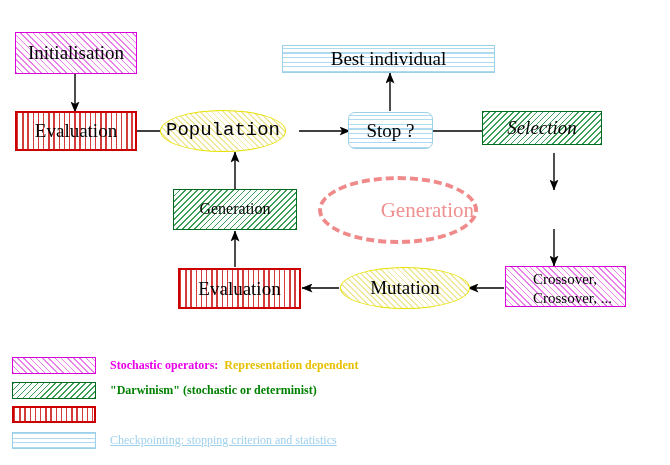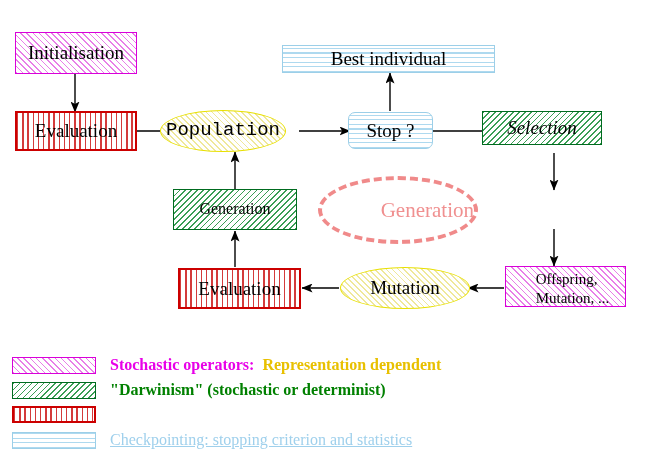--- a/index.html
+++ b/index.html
@@ -68,21 +68,21 @@
     color:#f09090;font-size:21px;z-index:2;background:transparent;
   }
 
   
   .legend{position:absolute;left:0;top:345px;width:670px;height:120px;z-index:5;}
   .legend-row{position:absolute;left:0;width:670px;height:24px;display:flex;align-items:center;}
   .swatch{
     position:absolute;left:12px;width:84px;height:17px;box-sizing:border-box;
   }
   .legend-text{
-    position:absolute;left:110px;font-size:16px;white-space:nowrap;
+    position:absolute;left:110px;font-size:12px;white-space:nowrap;
     font-family:"Liberation Serif","DejaVu Serif",serif;font-weight:bold;
   }
   .legend-text.thin{font-weight:normal;}
   .t-magenta{color:#e800e8;}
   .t-gold{color:#e8c000;}
   .t-green{color:#008000;}
   .t-red{color:#cc0000;}
   .t-blue{color:#9fd0ec;text-decoration:underline;}
 </style>
 </head>
@@ -142,22 +142,22 @@
     <span class="lbl">Stop ?</span>
   </div>
 
   <div class="node hatch-green" style="left:482px;top:111px;width:120px;height:34px;font-style:italic;">
     <span class="lbl">Selection</span>
   </div>
 
 
   <div class="node hatch-magenta" style="left:505px;top:266px;width:121px;height:41px;">
     <span class="lbl two-line">
-      <span>Offspring,</span>
-      <span>Mutation, ...</span>
+      <span>Crossover,</span>
+      <span>Crossover, ...</span>
     </span>
   </div>
 
   <div class="node hatch-yellow ellipse" style="left:340px;top:267px;width:130px;height:42px;">
     <span class="lbl">Mutation</span>
   </div>
 
   <div class="node hatch-red" style="left:178px;top:268px;width:123px;height:41px;">
     <span class="lbl">Evaluation</span>
   </div>

